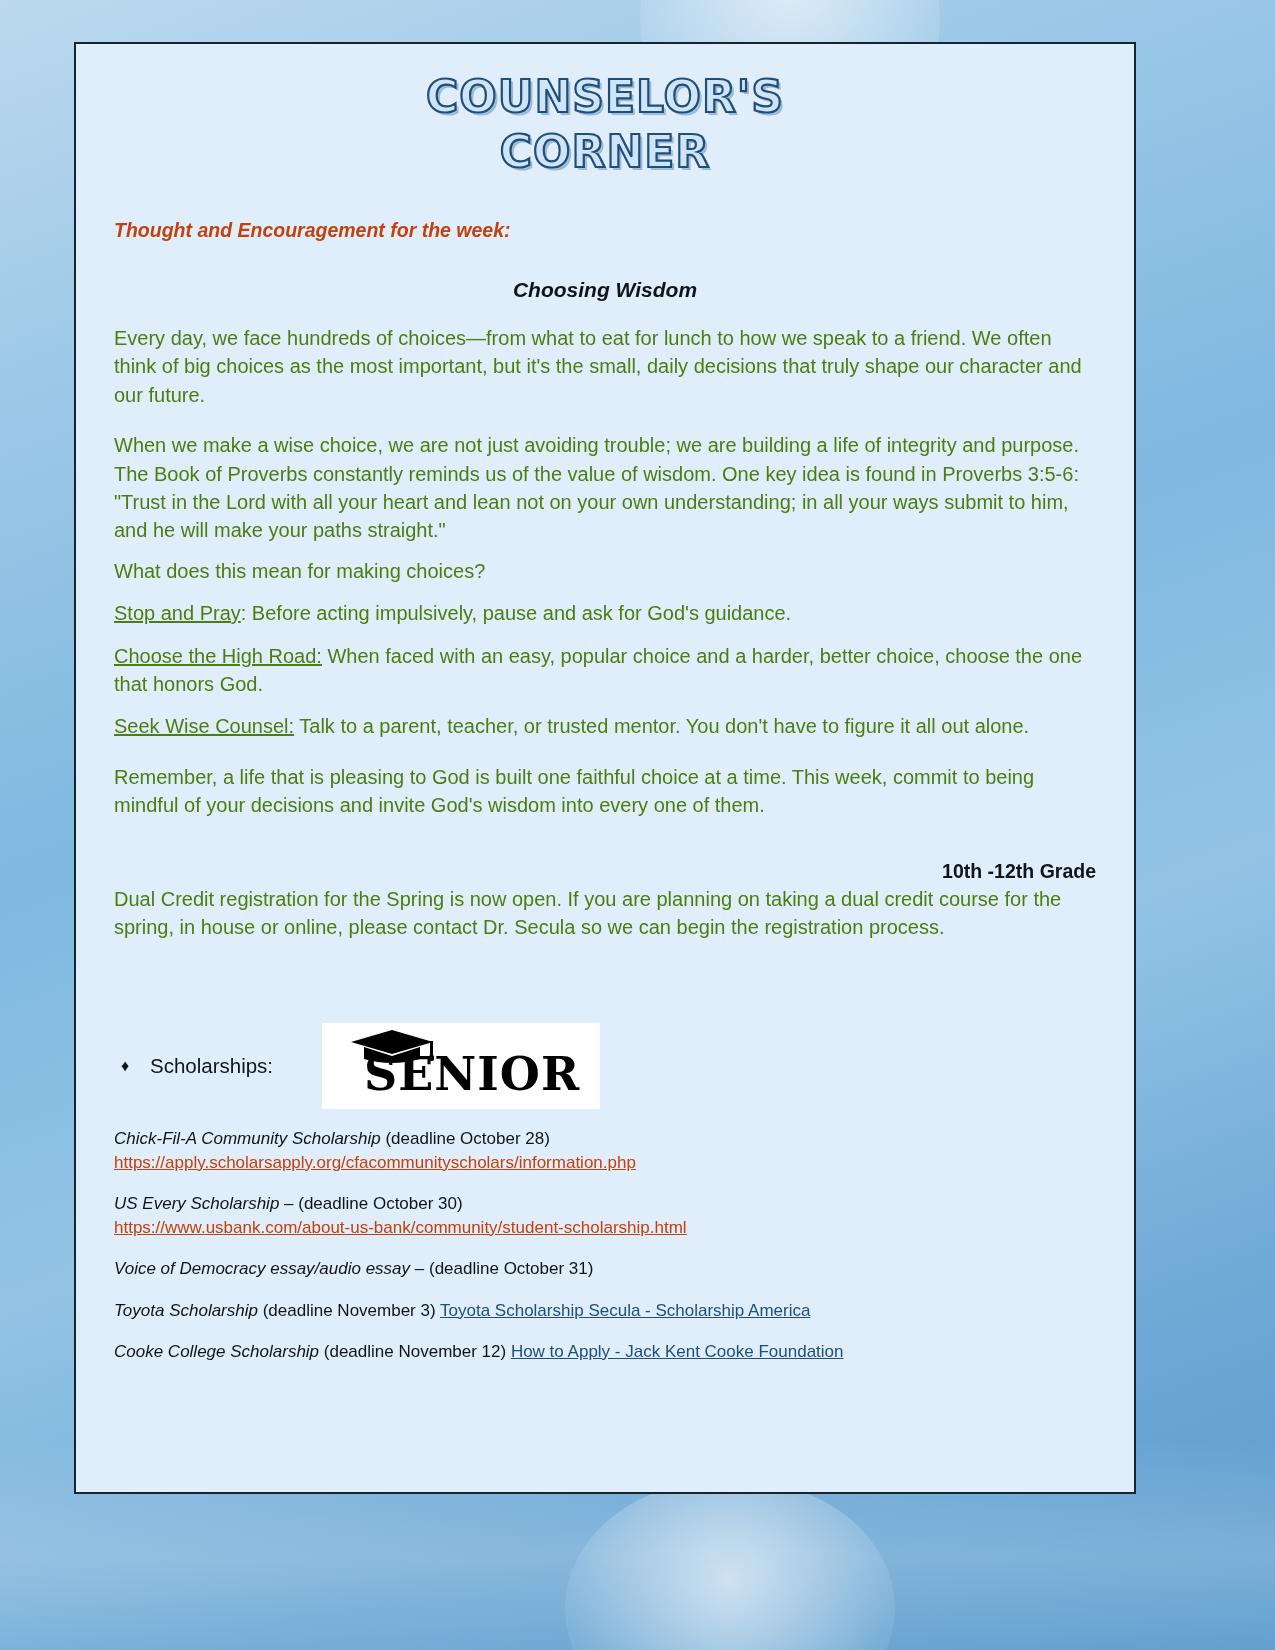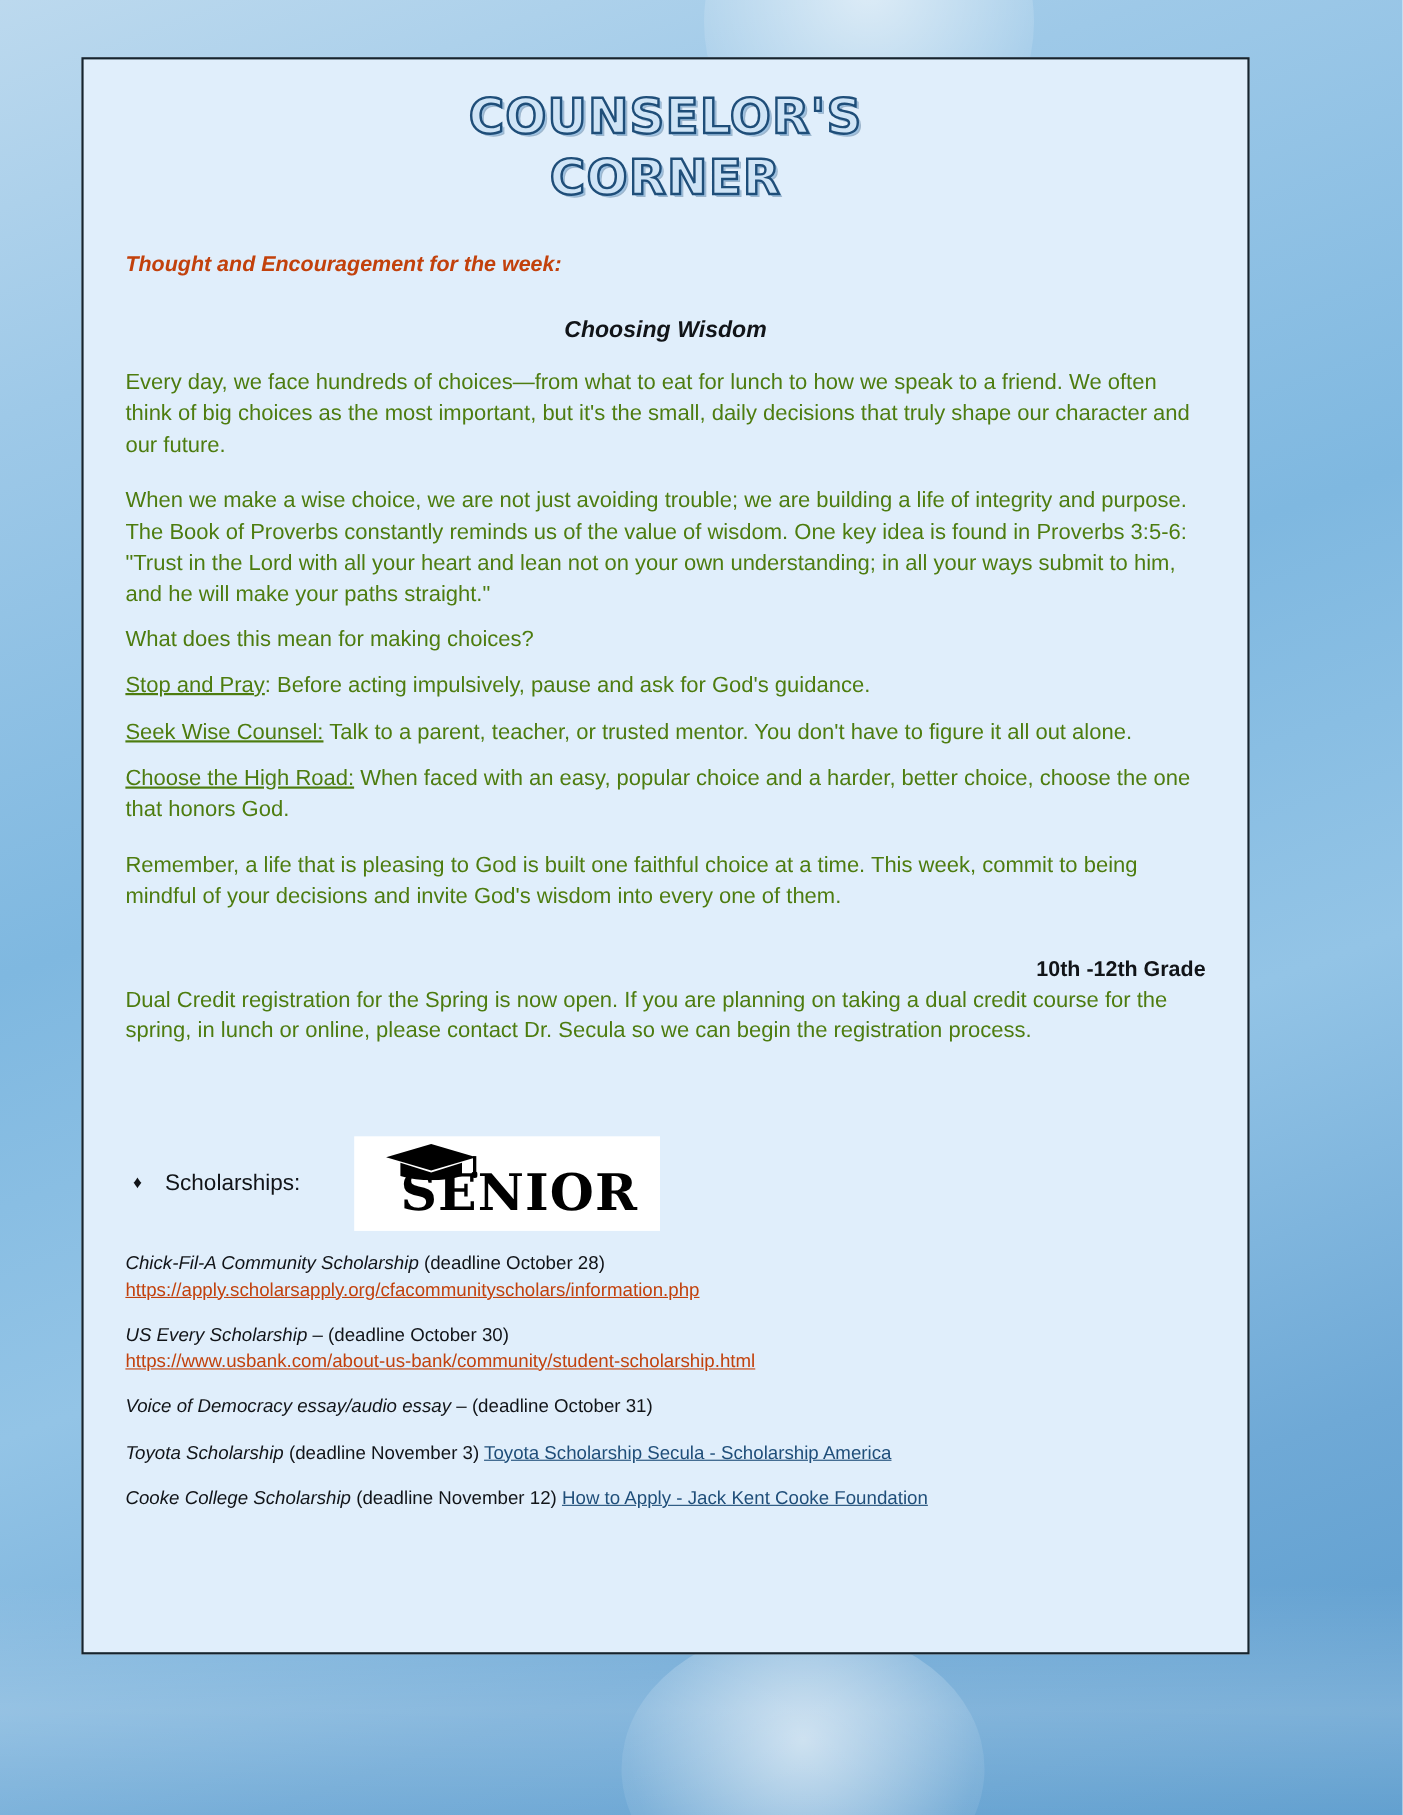--- a/index.html
+++ b/index.html
@@ -40,21 +40,21 @@
     top: 1440px;
     width: 1275px;
     height: 210px;
     background: linear-gradient(180deg, rgba(255,255,255,0.0), rgba(255,255,255,0.18) 55%, rgba(255,255,255,0.05));
     pointer-events: none;
   }
 
   .page {
     position: absolute;
     left: 74px;
-    top: 52px;
+    top: 42px;
     width: 1062px;
     height: 1452px;
     background: #e0eefb;
     border: 2px solid #16242e;
     box-sizing: border-box;
     padding: 18px 38px 0 38px;
   }
 
   .title {
     text-align: center;
@@ -189,28 +189,28 @@
   <div class="sub-head">Choosing Wisdom</div>
 
   <p class="body-txt para">Every day, we face hundreds of choices—from what to eat for lunch to how we speak to a friend. We often think of big choices as the most important, but it's the small, daily decisions that truly shape our character and our future.</p>
 
   <p class="body-txt para">When we make a wise choice, we are not just avoiding trouble; we are building a life of integrity and purpose. The Book of Proverbs constantly reminds us of the value of wisdom. One key idea is found in Proverbs 3:5-6: "Trust in the Lord with all your heart and lean not on your own understanding; in all your ways submit to him, and he will make your paths straight."</p>
 
   <p class="body-txt para tight">What does this mean for making choices?</p>
 
   <p class="body-txt para tight2"><span class="u">Stop and Pray</span><span>: Before acting impulsively, pause and ask for God's guidance.</span></p>
 
+  <p class="body-txt para tight2"><span class="u">Choose the High Road:</span><span> When faced with an easy, popular choice and a harder, better choice, choose the one that honors God.</span></p>
+
   <p class="body-txt para tight2"><span class="u">Seek Wise Counsel:</span><span> Talk to a parent, teacher, or trusted mentor. You don't have to figure it all out alone.</span></p>
 
-  <p class="body-txt para tight2"><span class="u">Choose the High Road:</span><span> When faced with an easy, popular choice and a harder, better choice, choose the one that honors God.</span></p>
-
   <p class="body-txt para">Remember, a life that is pleasing to God is built one faithful choice at a time. This week, commit to being mindful of your decisions and invite God's wisdom into every one of them.</p>
 
   <div class="grade-head">10th -12th Grade</div>
-  <p class="body-txt grade-body">Dual Credit registration for the Spring is now open.  If you are planning on taking a dual credit course for the spring, in lunch or online, please contact Dr. Secula so we can begin the registration process.</p>
+  <p class="body-txt grade-body">Dual Credit registration for the Spring is now open.  If you are planning on taking a dual credit course for the spring, in house or online, please contact Dr. Secula so we can begin the registration process.</p>
 
   <div class="schol-row">
     <div class="bullet">♦</div>
     <div class="schol-label">Scholarships:</div>
     <div class="senior-badge">
       <svg class="cap" viewBox="0 0 84 34">
         <polygon points="42,1 83,13 42,25 1,13" fill="#000"></polygon>
         <path d="M14 18 L14 30 Q42 38 70 30 L70 18 L42 27 Z" fill="#000"></path>
         <rect x="80" y="12" width="3" height="16" fill="#000"></rect>
         <circle cx="81.5" cy="29" r="3" fill="#000"></circle>

